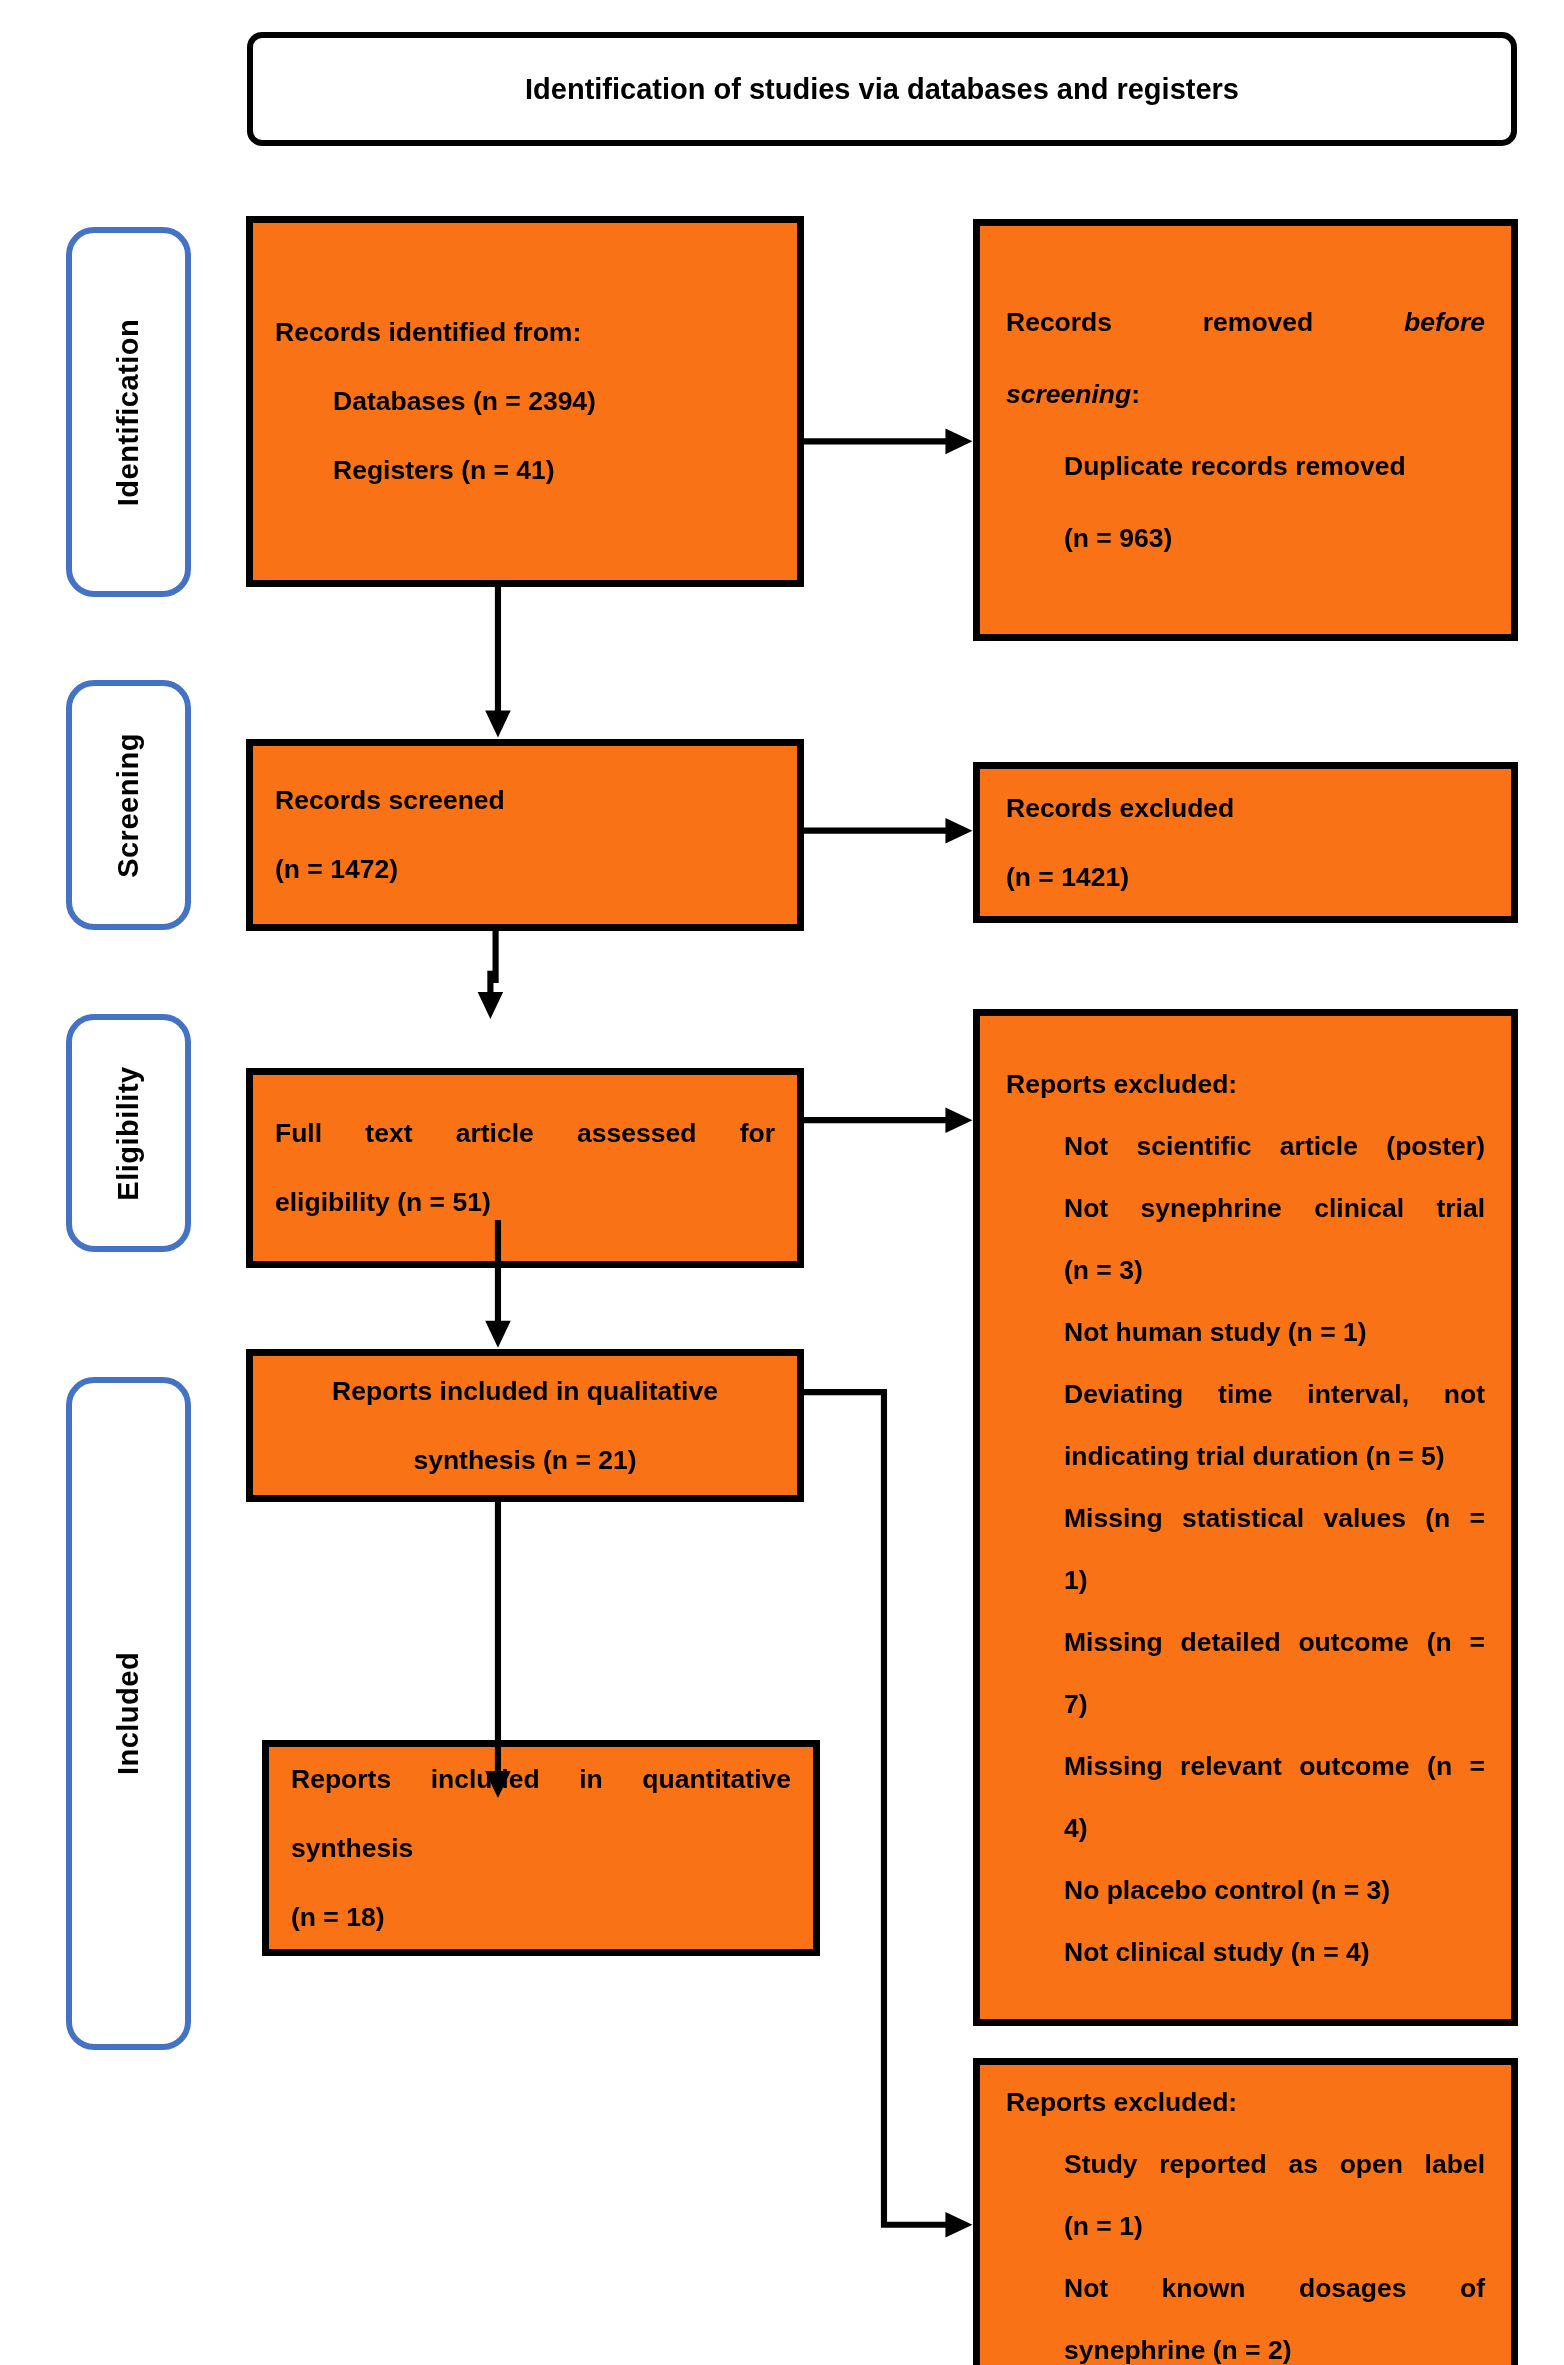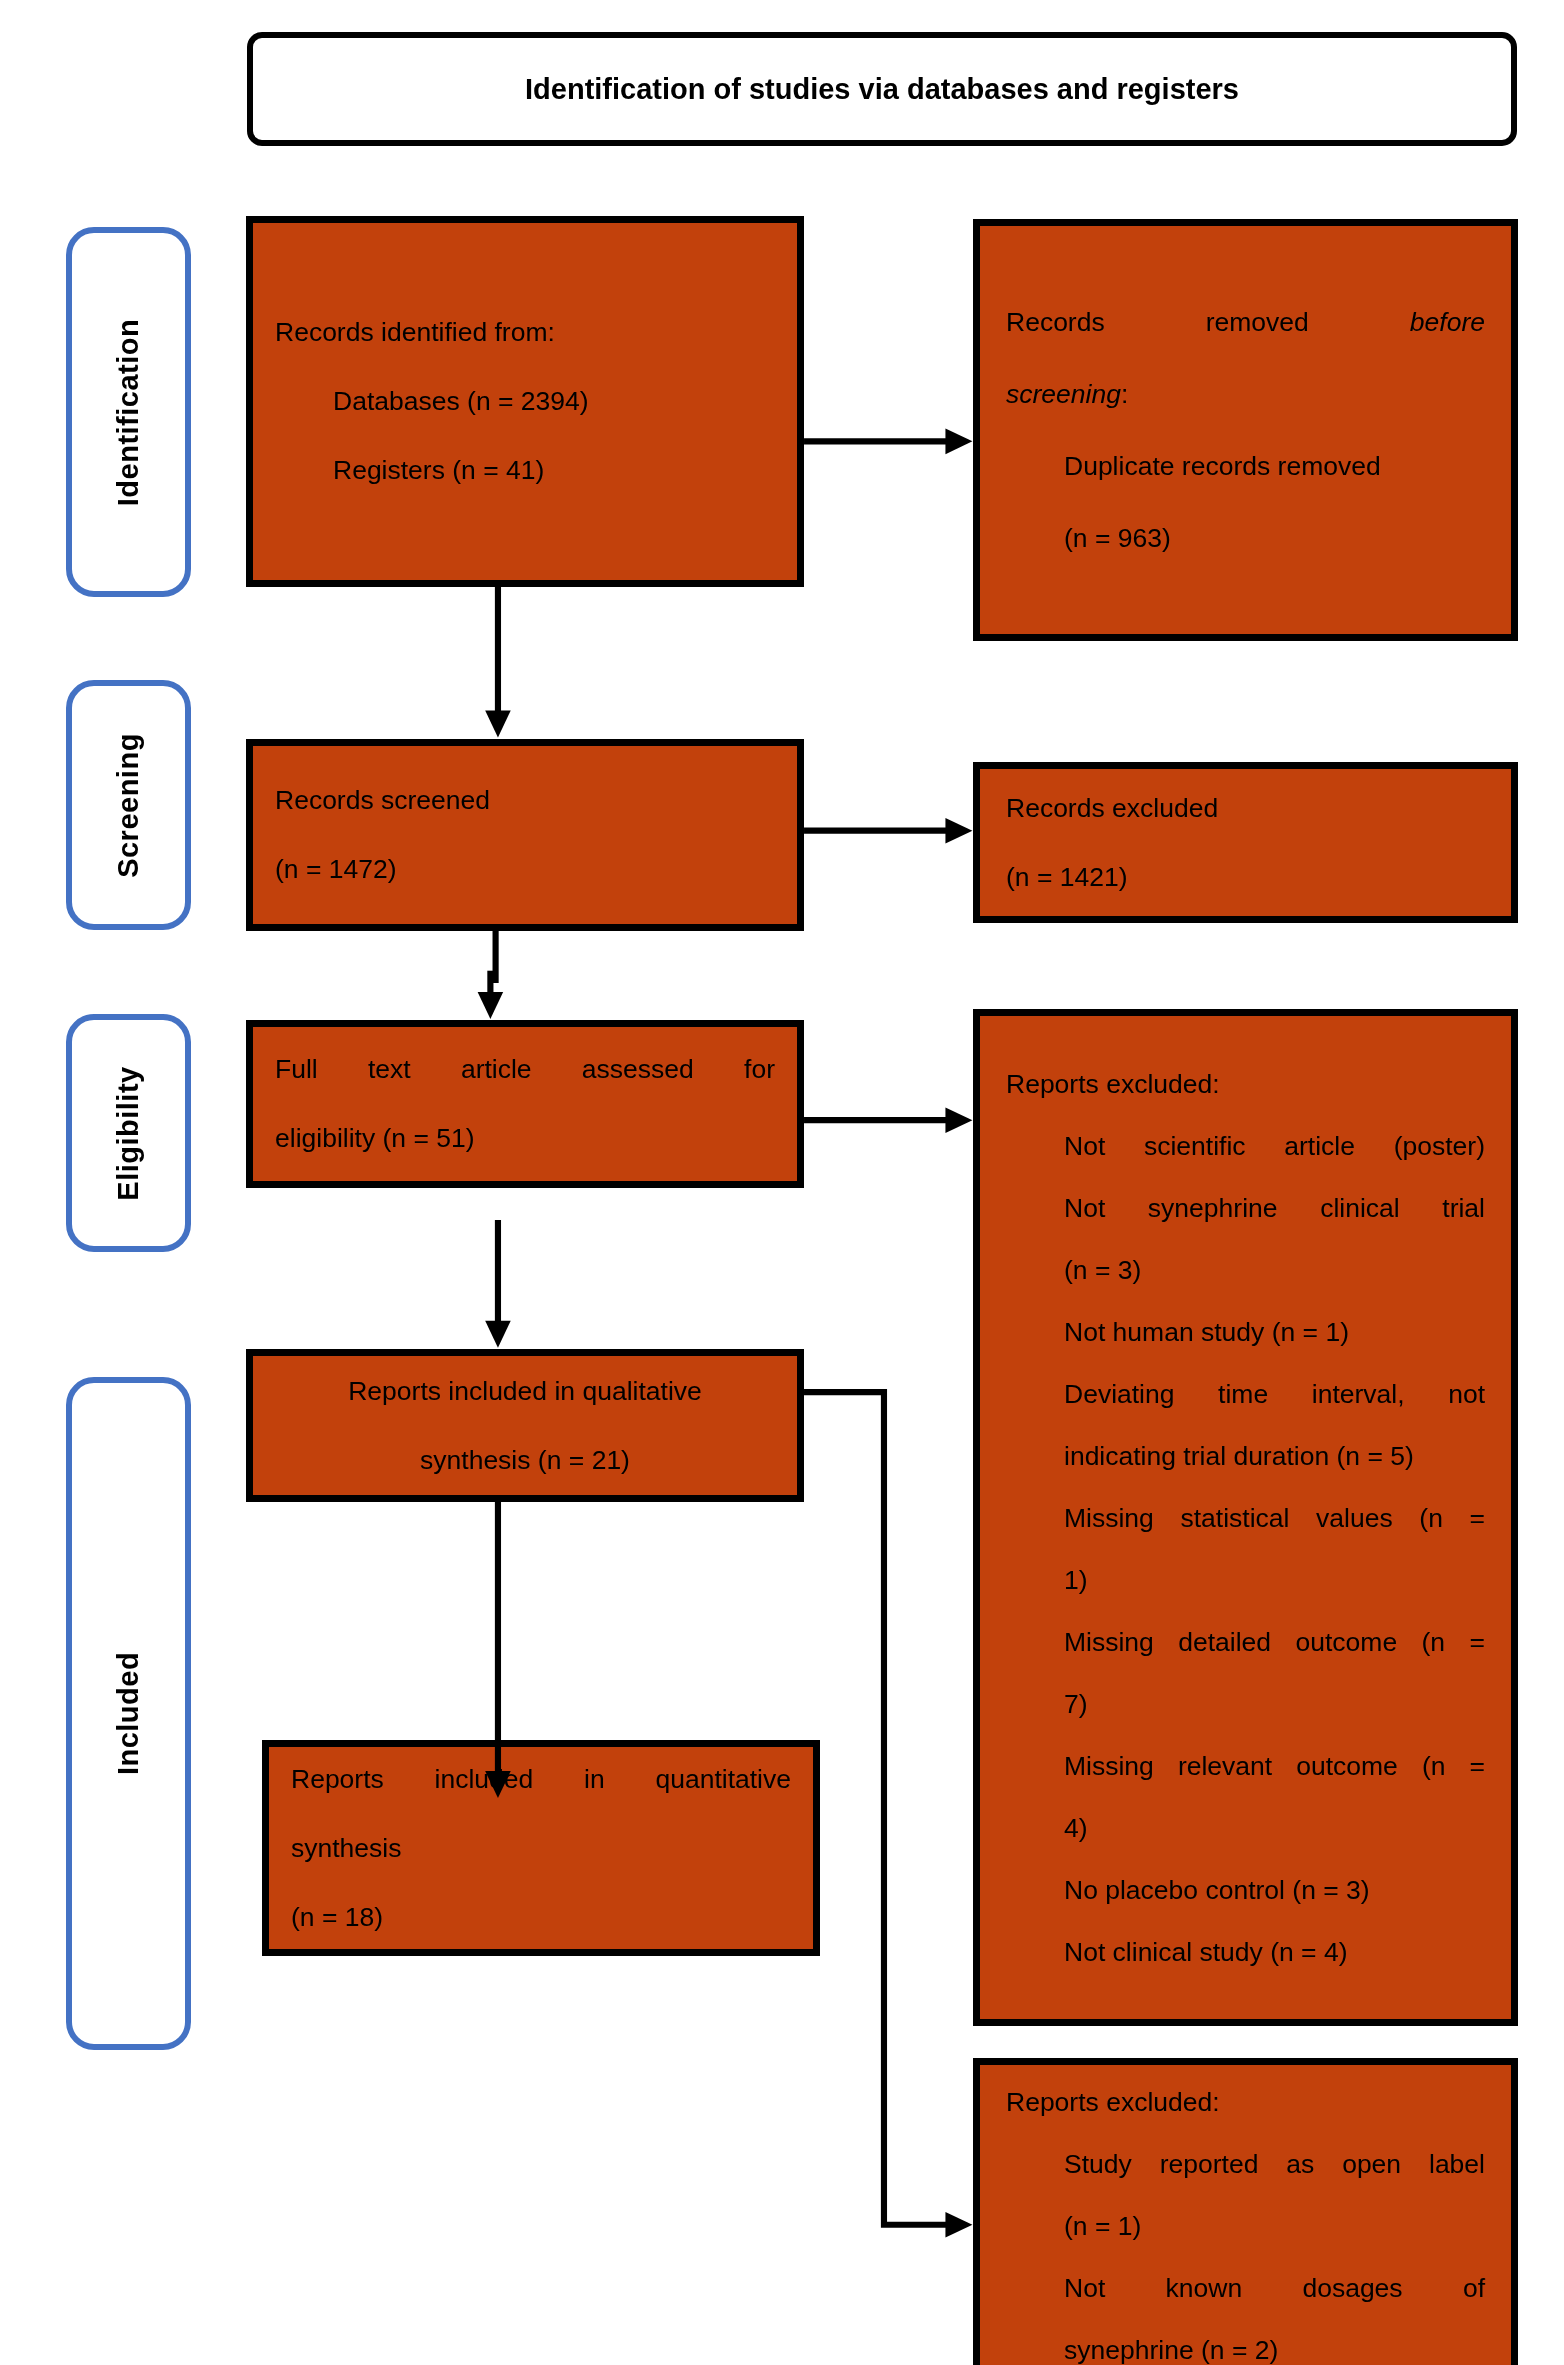--- a/index.html
+++ b/index.html
@@ -57,32 +57,33 @@
   }
   #stage-identification { left: 66px; top: 227px;  height: 370px; }
   #stage-screening      { left: 66px; top: 680px; height: 250px; }
   #stage-eligibility    { left: 66px; top: 1014px; height: 238px; }
   #stage-included       { left: 66px; top: 1377px; height: 673px; }
   
   .fbox {
     position: absolute;
     border: 7.6px solid #000;
     box-sizing: border-box;
-    background: #c2410c;
+    background: #f97316;
     display: flex;
     flex-direction: column;
     justify-content: center;
     font-size: 26.5px;
+    font-weight: bold;
   }
   .fbox p { margin: 0; line-height: 69px; }
   .col-left  { left: 246px;  width: 558px; padding: 0 22px; }
   .col-right { left: 973px; width: 545px; padding: 0 26px; }
   #box-identified       { top: 216px;  height: 371px; }
   #box-screened         { top: 739px; height: 192px; }
-  #box-fulltext         { top: 1020px; height: 168px; }
+  #box-fulltext         { top: 1068px; height: 200px; }
   #box-qualitative      { top: 1349px; height: 153px; align-items: center; }
   #box-quantitative     { top: 1740px; height: 216px; margin-left: 16px; }
   #box-removed          { top: 219px;  height: 422px; }
   #box-removed p        { line-height: 72px; }
   #box-records-excluded { top: 762px; height: 161px; }
   #box-reports-excluded-1 { top: 1009px; height: 1017px; }
   #box-reports-excluded-1 p { line-height: 62px; }
   #box-reports-excluded-2 { top: 2058px; height: 336px; }
   #box-reports-excluded-2 p { line-height: 62px; }
   .indent   { padding-left: 58px; }

